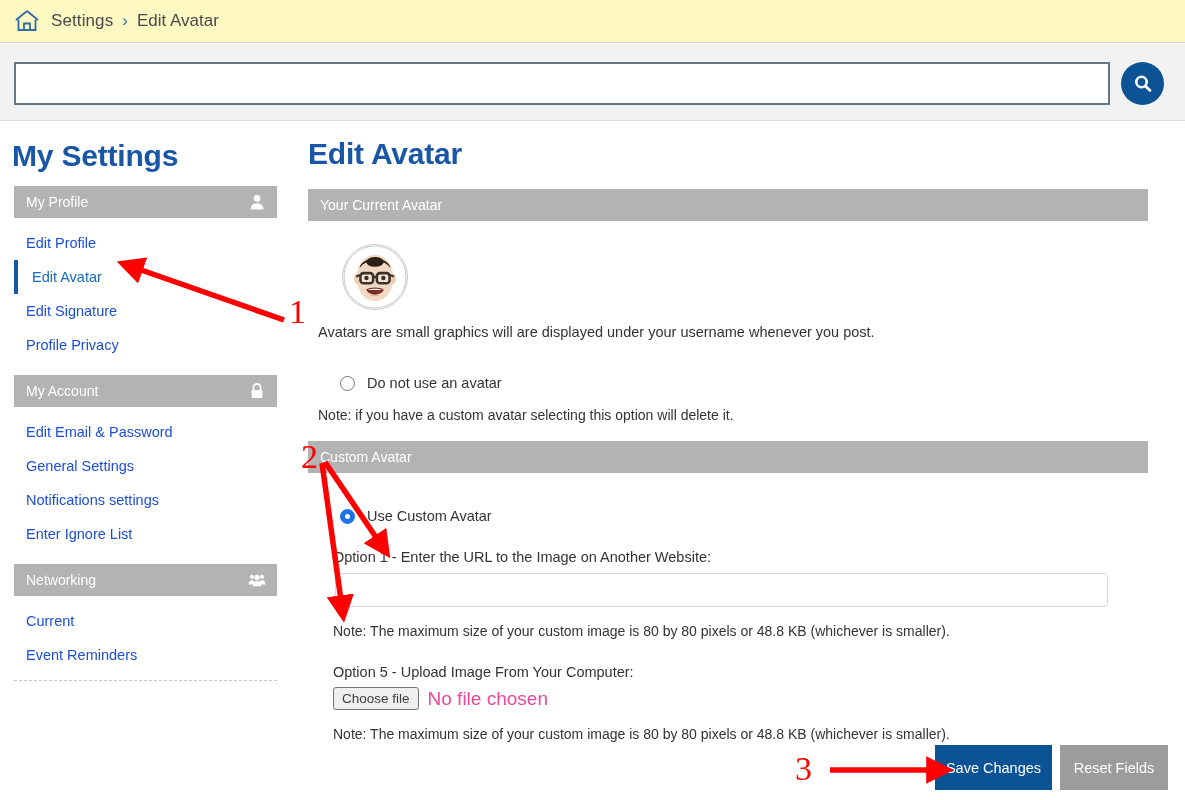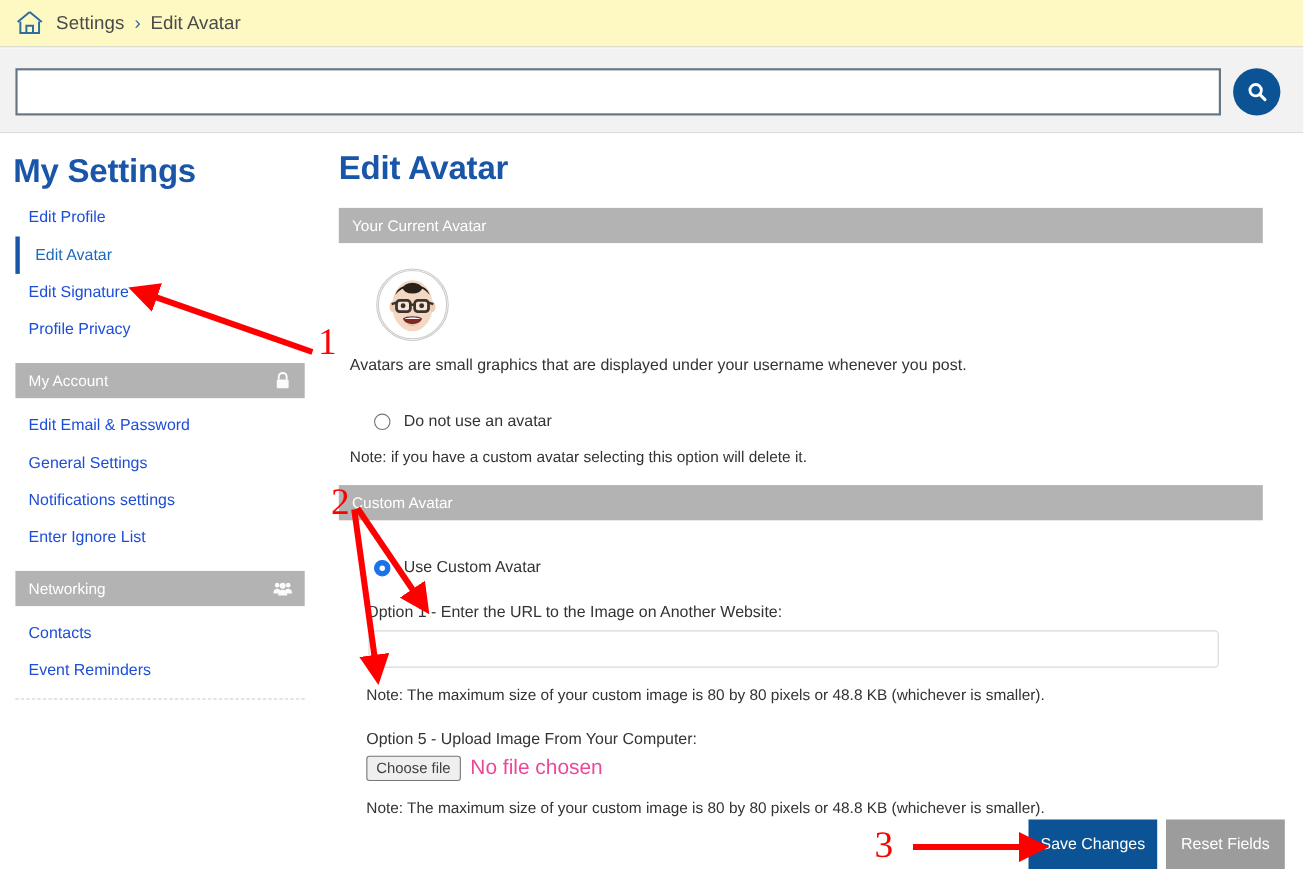--- a/index.html
+++ b/index.html
@@ -217,20 +217,27 @@
   <button class="search-btn">
     <svg width="24" height="24" viewBox="0 0 24 24">
       <circle cx="10.5" cy="10" r="5.2" fill="none" stroke="#ffffff" stroke-width="2.6"></circle>
       <line x1="14.4" y1="14" x2="19" y2="18.6" stroke="#ffffff" stroke-width="2.8" stroke-linecap="round"></line>
     </svg>
   </button>
 
   <div class="sidebar">
     <div class="my-settings-title">My Settings</div>
 
+    <div class="group-header">
+      <span class="ghlabel">My Profile</span>
+      <svg class="ghicon" viewBox="0 0 18 18">
+        <circle cx="9" cy="5.4" r="3.4" fill="#ffffff"></circle>
+        <path d="M2.5 16.5 C2.5 12.2 5.4 10.2 9 10.2 C12.6 10.2 15.5 12.2 15.5 16.5 Z" fill="#ffffff"></path>
+      </svg>
+    </div>
     <div class="nav-item first">
       <span>Edit Profile</span>
     </div>
     <div class="nav-item active">
       <span>Edit Avatar</span>
     </div>
     <div class="nav-item">
       <span>Edit Signature</span>
     </div>
     <div class="nav-item">
@@ -262,21 +269,21 @@
       <svg class="ghicon" viewBox="0 0 20 18">
         <circle cx="4.4" cy="5.6" r="2.3" fill="#ffffff"></circle>
         <path d="M0.6 14 C0.6 10.6 2.3 9.3 4.4 9.3 C6.5 9.3 8.2 10.6 8.2 14 Z" fill="#ffffff"></path>
         <circle cx="15.6" cy="5.6" r="2.3" fill="#ffffff"></circle>
         <path d="M11.8 14 C11.8 10.6 13.5 9.3 15.6 9.3 C17.7 9.3 19.4 10.6 19.4 14 Z" fill="#ffffff"></path>
         <circle cx="10" cy="6.2" r="3" fill="#ffffff"></circle>
         <path d="M5.4 16 C5.4 11.6 7.4 10.2 10 10.2 C12.6 10.2 14.6 11.6 14.6 16 Z" fill="#ffffff"></path>
       </svg>
     </div>
     <div class="nav-item first">
-      <span>Contacts</span>
+      <span>Current</span>
     </div>
     <div class="nav-item">
       <span>Event Reminders</span>
     </div>
     <div class="nav-divider"></div>
   </div>
 
   <div class="main">
     <div class="page-title">Edit Avatar</div>
 
@@ -298,21 +305,21 @@
         <line x1="18" y1="31" x2="13.5" y2="32.5" stroke="#3c342c" stroke-width="2.2"></line>
         <line x1="48" y1="31" x2="52.5" y2="32.5" stroke="#3c342c" stroke-width="2.2"></line>
         <circle cx="24.2" cy="34" r="2.3" fill="#3b2f26"></circle>
         <circle cx="41.6" cy="34" r="2.3" fill="#3b2f26"></circle>
         <path d="M24 46 C27 43 39 43 42 46 C40 53 26 53 24 46 Z" fill="#7d2b24"></path>
         <path d="M25.5 46.5 C28 44.6 38 44.6 40.5 46.5 Z" fill="#ffffff"></path>
         <path d="M26 50.6 C29 52.6 37 52.6 40 50.6 C37.5 53 28.5 53 26 50.6 Z" fill="#d87f7a"></path>
       </svg>
     </div>
 
-    <div class="body-text">Avatars are small graphics that are displayed under your username whenever you post.</div>
+    <div class="body-text">Avatars are small graphics will are displayed under your username whenever you post.</div>
 
     <div class="radio-row">
       <span class="radio"></span>
       <span class="radio-label">Do not use an avatar</span>
     </div>
 
     <div class="note-text">Note: if you have a custom avatar selecting this option will delete it.</div>
 
     <div class="section-header">
       <span>Custom Avatar</span>

